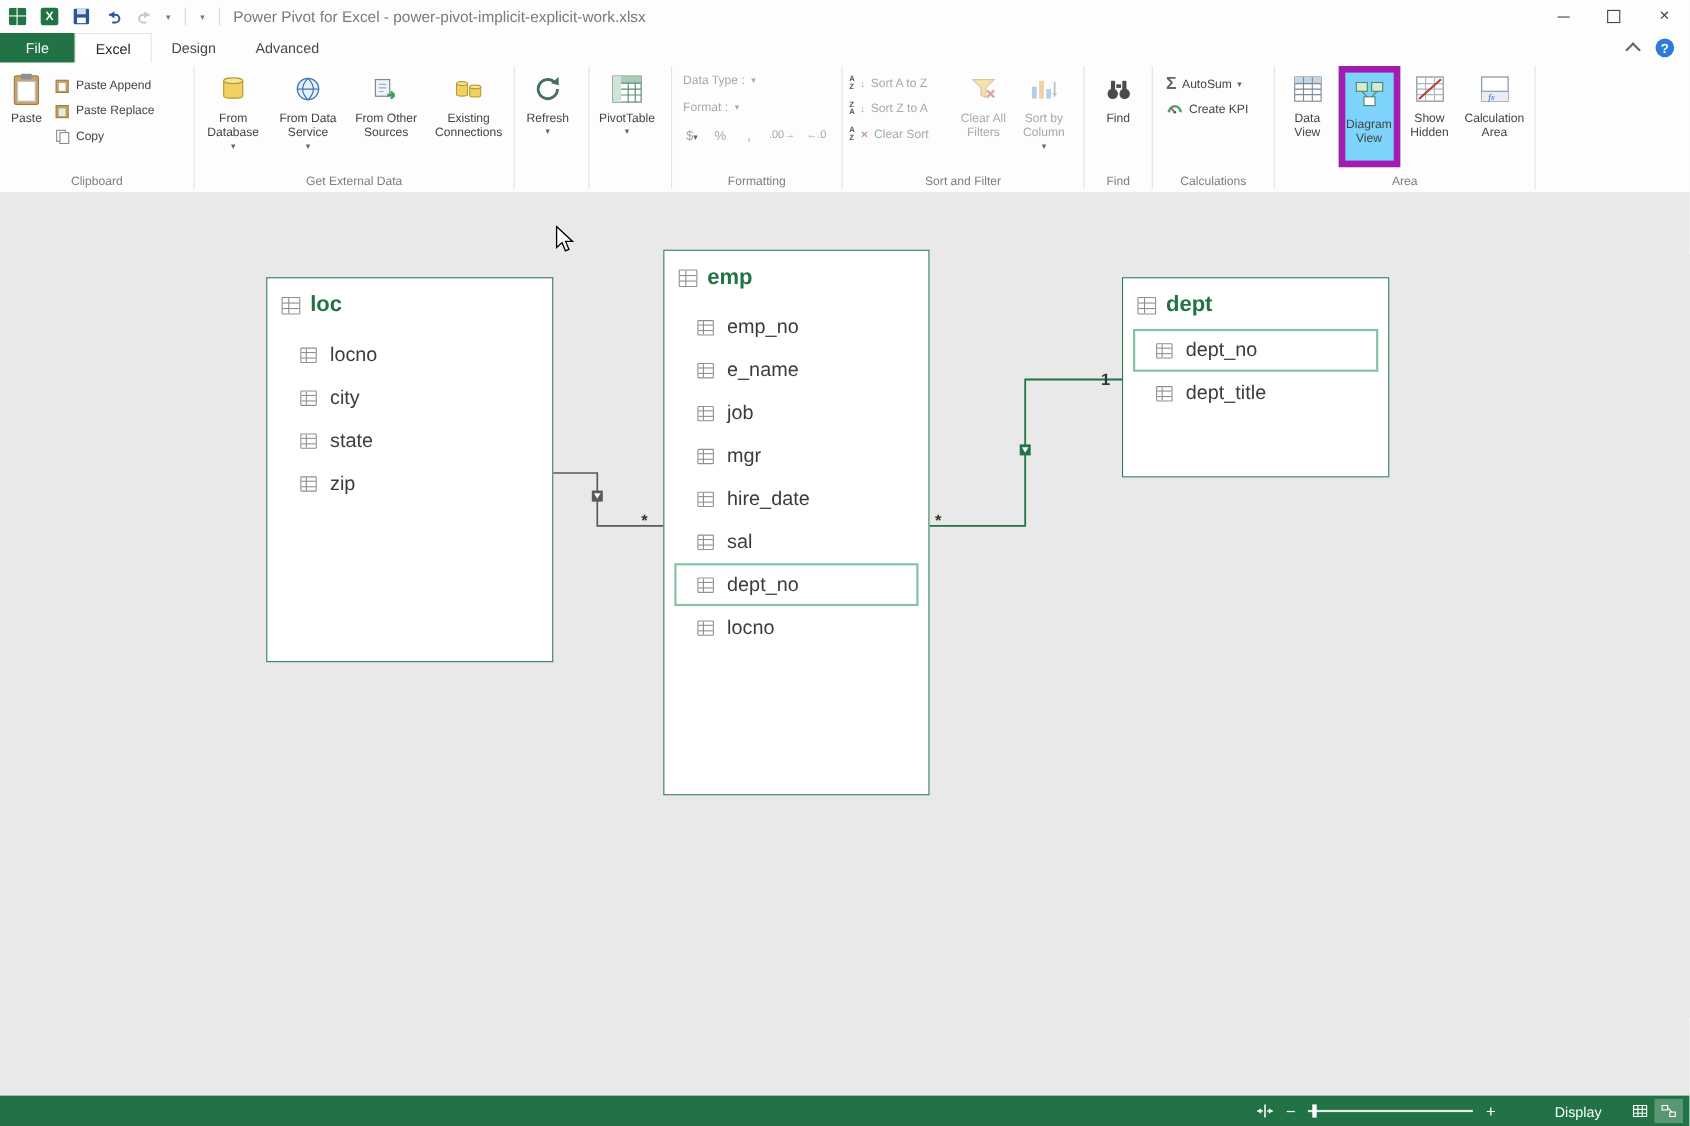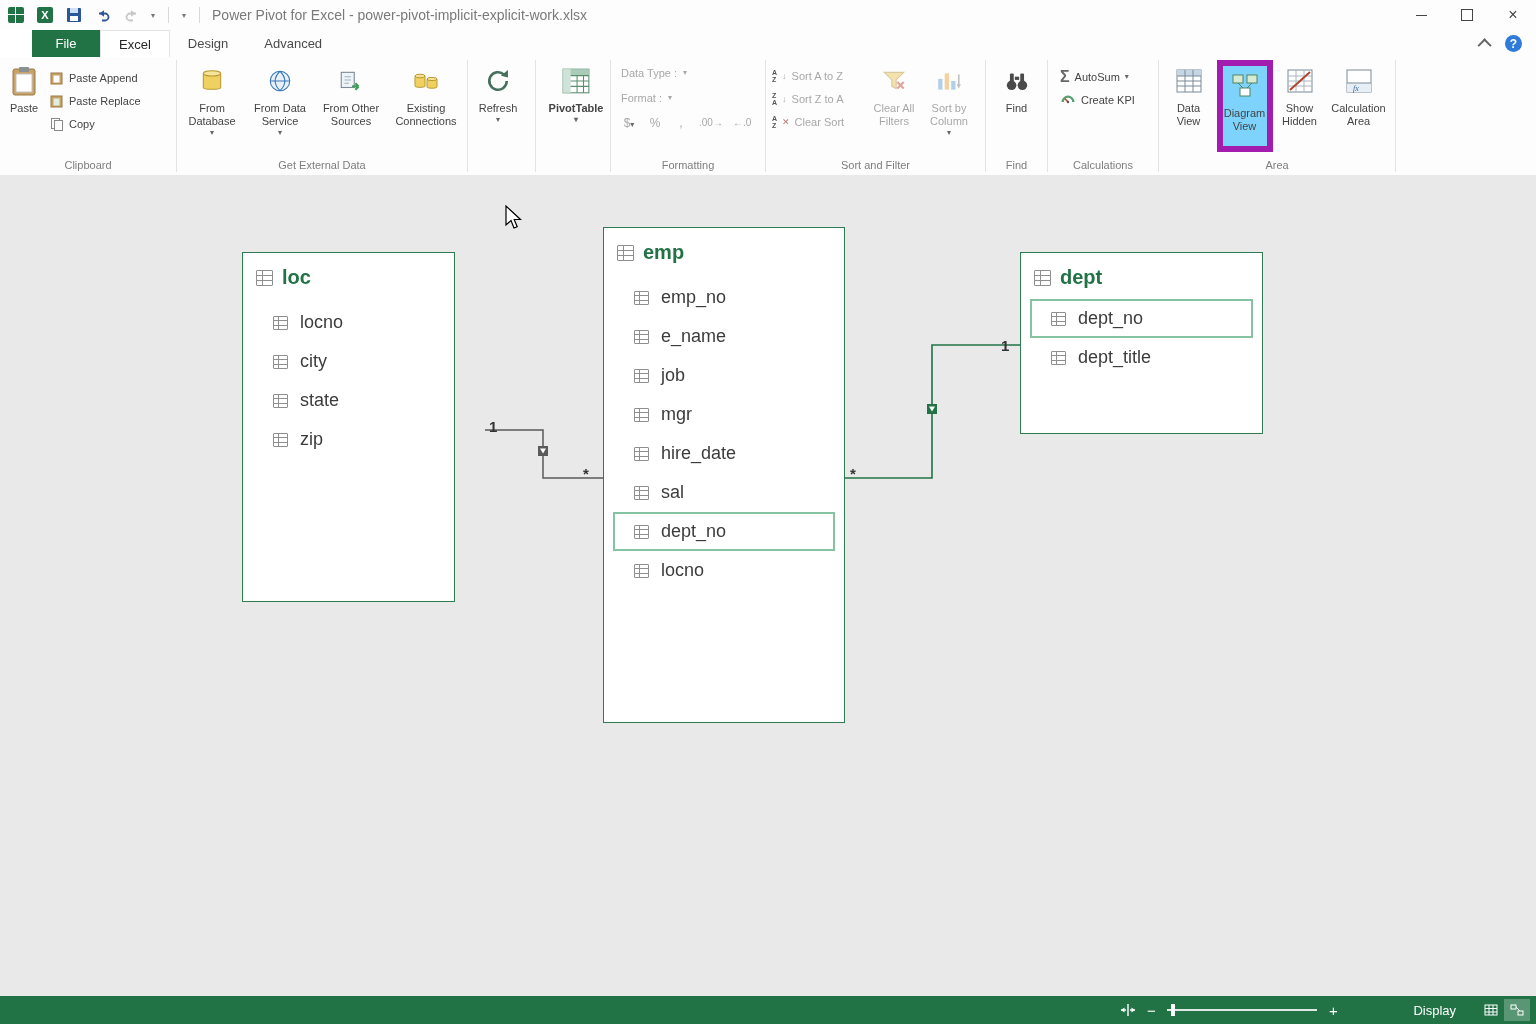--- a/index.html
+++ b/index.html
@@ -24,21 +24,21 @@
   .qsep{width:1px;height:16px;background:#d8d8d8;margin:0 4px;}
   .ddcaret{font-size:8px;color:#777;}
   .title-text{color:#7a7a7a;font-size:14px;margin-left:8px;white-space:nowrap;}
   .wincontrols{margin-left:auto;display:flex;height:30px;}
   .winbtn{width:46px;height:30px;display:flex;align-items:center;justify-content:center;color:#444;}
   .min-glyph{width:11px;height:1px;background:#444;}
   .restore-glyph{width:10px;height:10px;border:1px solid #444;position:relative;background:#fdfdfd;}
   .close-glyph{font-size:16px;line-height:1;color:#444;}
   
   .tabrow{position:absolute;top:30px;left:0;right:0;height:27px;background:#fdfdfd;
-    display:flex;align-items:stretch;font-size:13px;margin-left:32px;}
+    display:flex;align-items:stretch;font-size:13px;}
   .file-tab{width:68px;background:#217346;color:#fff;display:flex;align-items:center;justify-content:center;}
   .rtab{padding:0 18px;display:flex;align-items:center;color:#4a4a4a;}
   .rtab.active{background:#fff;border:1px solid #e4e4e4;border-bottom:none;color:#262626;}
   .tabrow-right{margin-left:auto;display:flex;align-items:center;gap:14px;padding-right:14px;}
   .chev-up{width:8px;height:8px;border-left:2px solid #666;border-top:2px solid #666;
     transform:rotate(45deg) translateY(2px);}
   .helpicon{width:17px;height:17px;border-radius:50%;background:#2f7bd9;color:#fff;font-size:12px;
     font-weight:bold;display:flex;align-items:center;justify-content:center;}
   
   .ribbon{position:absolute;top:57px;left:0;right:0;height:118px;background:#fdfdfd;
@@ -75,21 +75,21 @@
   .fieldrow.highlight{border:2px solid #86c3a3;margin:0 9px;padding-left:19px;height:39px;background:#fff;}
   .rel-label{position:absolute;font-size:15px;font-weight:bold;color:#333;}
   .cursor{position:absolute;pointer-events:none;}
   
   .statusbar{position:absolute;left:0;right:0;bottom:0;height:28px;background:#217346;
     display:flex;align-items:center;color:#fff;font-size:13px;}
   .sb-right{margin-left:auto;display:flex;align-items:center;}
   .zoombtn{width:20px;text-align:center;font-size:15px;}
   .slider{width:150px;height:2px;background:rgba(255,255,255,.85);position:relative;margin:0 6px;}
   .slider .thumb{position:absolute;left:4px;top:-5px;width:4px;height:12px;background:#fff;}
-  .sb-display{margin-left:70px;margin-right:22px;}
+  .sb-display{margin-left:48px;margin-right:22px;}
   .sb-view{width:26px;height:22px;display:flex;align-items:center;justify-content:center;}
   .sb-view.current{background:rgba(255,255,255,.25);}
 </style>
 </head>
 <body>
 
 <div class="titlebar">
   <div class="qat">
     <span class="qbtn">
         <span class="appicon"></span>
@@ -244,21 +244,21 @@
         </span>
         <span>Refresh</span>
         <span class="caret">▾</span>
       </div>
     </div>
     <div class="rgroup-label"></div>
   </div>
   <div class="rsep"></div>
 
   <div class="rgroup" style="width:74px">
-    <div class="rgroup-content" style="justify-content:flex-end;font-weight:bold;">
+    <div class="rgroup-content" style="justify-content:flex-start;">
       <div class="btn-large" style="width:64px">
         <span class="ic">
           <svg width="30" height="28" viewBox="0 0 28 26">
               <rect x="2" y="2" width="24" height="22" fill="#fff" stroke="#5a8f6e"></rect>
               <rect x="2" y="2" width="24" height="6" fill="#a9cbb7"></rect>
               <rect x="2" y="2" width="7" height="22" fill="#cfe3d8"></rect>
               <path d="M9 8 h17 M9 13 h17 M9 18 h17 M15 8 v16 M21 8 v16" stroke="#5a8f6e"></path>
             </svg>
         </span>
         <span>PivotTable</span>
@@ -446,21 +446,21 @@
     <polyline points="845,303 932,303 932,170 1020,170" fill="none" stroke="#217346" stroke-width="1.6"></polyline>
     <rect x="927" y="229" width="10" height="10" fill="#217346"></rect>
     <polygon points="929,231.5 935,231.5 932,236.5" fill="#ffffff"></polygon>
   </svg>
 
   <span class="rel-label" style="left:489px;top:243px">1</span>
   <span class="rel-label" style="left:583px;top:290px">*</span>
   <span class="rel-label" style="left:850px;top:290px">*</span>
   <span class="rel-label" style="left:1001px;top:162px">1</span>
 
-  <div class="dv-table" style="left:242px;top:77px;width:213px;height:350px">
+  <div class="dv-table" style="left:242px;top:77px;width:261px;height:350px">
     <div class="dv-header">
       <span class="gicon hicon"></span>
       <span class="dv-title">loc</span>
     </div>
     <div class="dv-fields">
       <div class="fieldrow">
         <span class="gicon"></span>
         <span>locno</span>
       </div>
       <div class="fieldrow">

